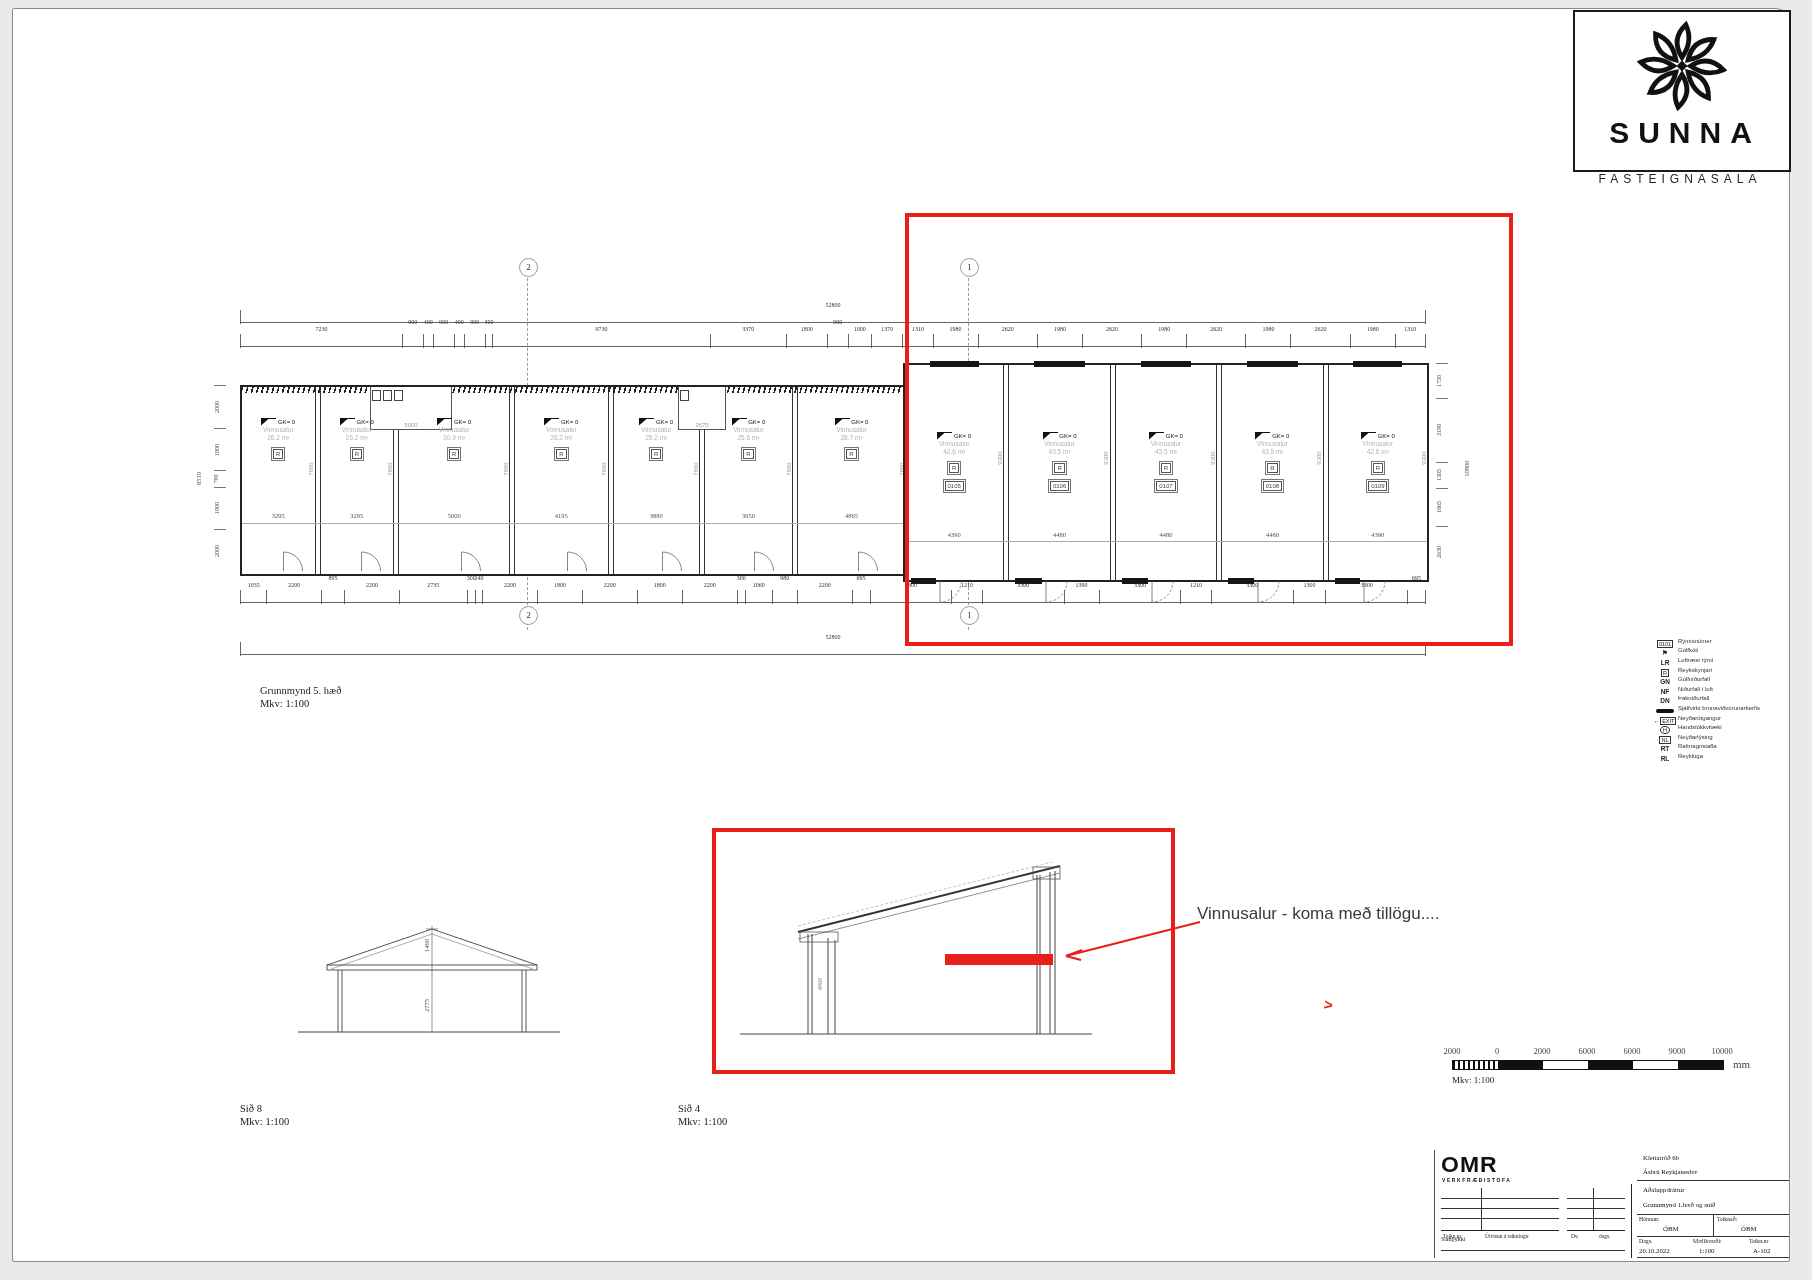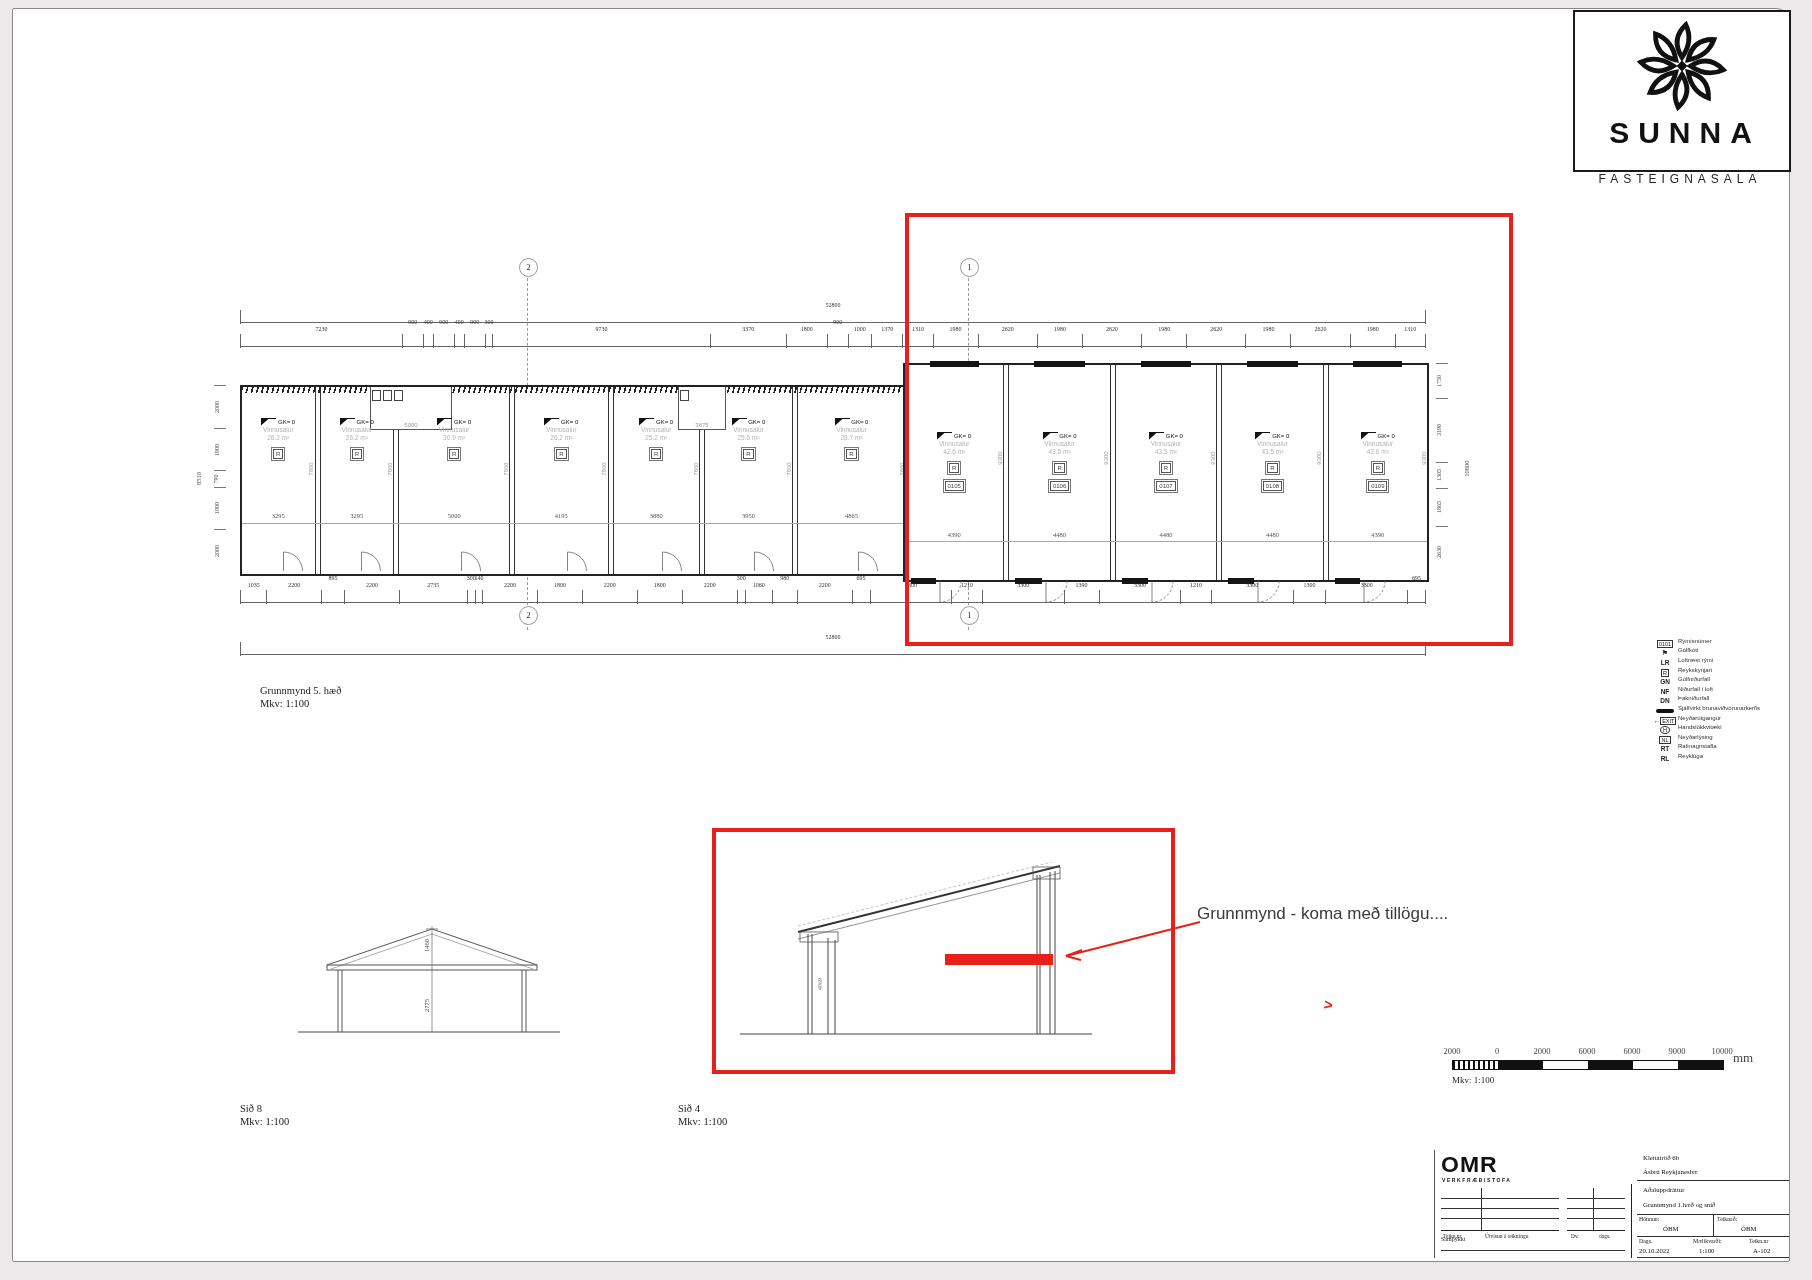--- a/index.html
+++ b/index.html
@@ -66,21 +66,21 @@
 
   
   #scalebar{position:absolute;left:1452px;top:1046px;width:300px;height:50px;font-family:"Liberation Serif",serif;}
   #sb-ticks{position:relative;height:12px;}
   #sb-ticks span{position:absolute;font-size:8.5px;color:#444;transform:translateX(-50%);}
   #sb-bar{position:relative;top:2px;width:270px;height:8px;border:1px solid #111;display:flex;}
   .sbseg{flex:0 0 45px;height:100%;}
   .sb-fine{background:repeating-linear-gradient(90deg,#111 0 2px,#fff 2px 5px);}
   .sb-b{background:#111;} .sb-w{background:#fff;}
   #sb-scale{margin-top:7px;font-size:9px;color:#222;}
-  #sb-mm{position:absolute;left:281px;top:4px;font-size:13px;color:#444;}
+  #sb-mm{position:absolute;left:281px;top:12px;font-size:11px;color:#444;}
 
   
   #titleblock{position:absolute;left:1434px;top:1150px;width:354px;height:108px;border-left:1px solid #555;font-family:"Liberation Serif",serif;}
   .omr-name{position:absolute;left:6px;top:2px;font-size:23px;font-weight:800;letter-spacing:1px;color:#111;font-family:"Liberation Sans",sans-serif;transform:scaleY(.92);}
   .omr-sub{position:absolute;left:7px;top:27px;font-size:5px;font-weight:bold;letter-spacing:1.6px;color:#111;font-family:"Liberation Sans",sans-serif;}
   .revtable{position:absolute;left:6px;top:38px;width:118px;height:42px;border-bottom:1.5px solid #222;}
   .revline{position:absolute;left:0;right:0;border-top:1px solid #333;}
   .revdiv{position:absolute;top:0;bottom:0;left:40px;border-left:1px solid #333;}
   .revlab{position:absolute;bottom:-9px;font-size:5.5px;color:#222;}
   .minitable{position:absolute;left:132px;top:38px;width:58px;height:42px;border-bottom:1.5px solid #222;}
@@ -646,21 +646,21 @@
   <line x1="315" y1="9" x2="315" y2="172" stroke="#444" stroke-width="1"></line>
   <rect x="293" y="5" width="27" height="12" fill="none" stroke="#555" stroke-width="0.8"></rect>
   <text x="-128" y="82" transform="rotate(-90)" font-size="6" fill="#777" font-family="Liberation Serif,serif" id="s1d1">4969</text>
   <rect x="205" y="92" width="108" height="11" fill="#e8201a"></rect>
 </svg>
 
 <svg style="position:absolute;left:1052px;top:914px;" width="150" height="52" viewBox="0 0 150 52">
   <line x1="148" y1="8" x2="14" y2="42" stroke="#e8201a" stroke-width="2"></line>
   <path d="M14,42 L30,36 M14,42 L29,46" stroke="#e8201a" stroke-width="2" fill="none"></path>
 </svg>
-<div id="annot-text">Grunnmynd - koma með tillögu....</div>
+<div id="annot-text">Vinnusalur - koma með tillögu....</div>
 <div id="chevron">&gt;</div>
 
 <div class="dwg-label" style="left:240px;top:1102px;">
   <div>Sið 8</div>
   <div>Mkv: 1:100</div>
 </div>
 <div class="dwg-label" style="left:678px;top:1102px;">
   <div>Sið 4</div>
   <div>Mkv: 1:100</div>
 </div>

